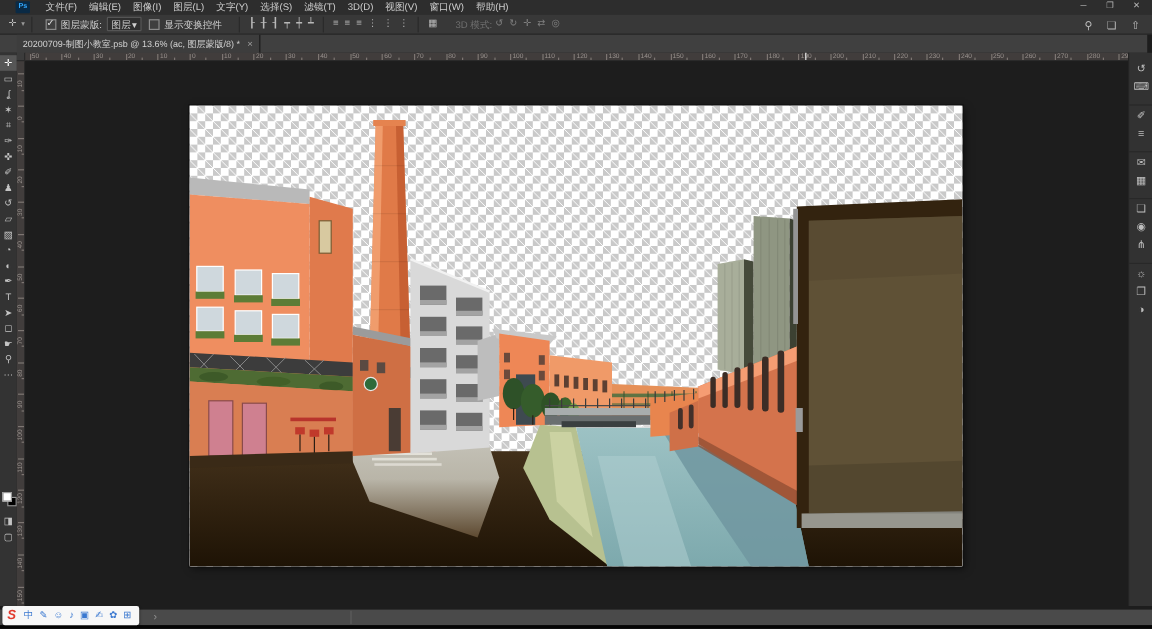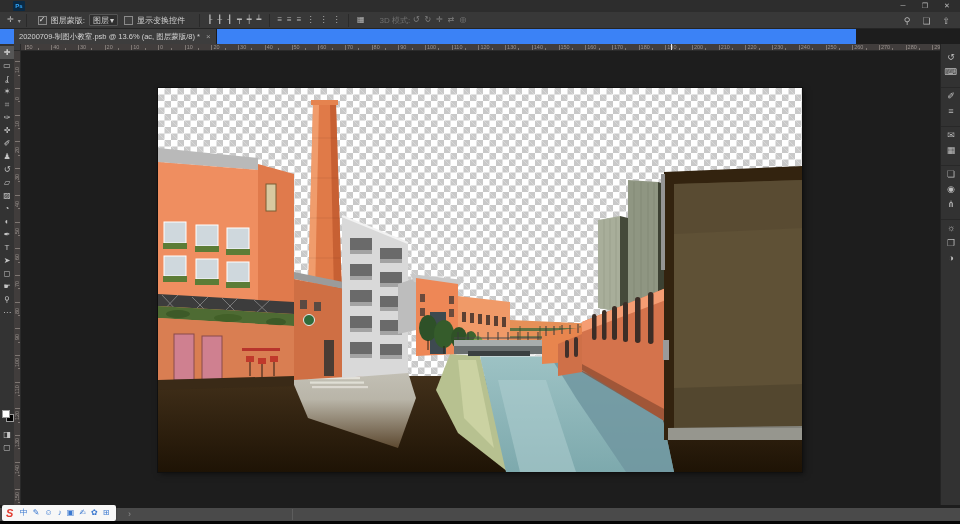--- a/index.html
+++ b/index.html
@@ -22,21 +22,21 @@
 .cb.checked::after{content:"✓";position:absolute;left:0;top:-2px;font-size:8px;color:#e0e0e0}
 .opt-label{font-size:8px;color:#cfcfcf;white-space:nowrap}
 .opt-label.dim{color:#6f6f6f}
 #auto-select-dd{margin-left:4px;height:12px;background:#2f2f2f;border:1px solid #555;border-radius:1px;display:flex;align-items:center;padding:0 3px}
 #auto-select-dd span{font-size:8px;color:#d0d0d0}
 .icon-row{display:flex}
 .icon-row .opt-ic{padding:0 2.5px}
 #ob-right{position:absolute;right:4px;top:12px;height:17px;display:flex;align-items:center}
 #ob-right .opt-ic{font-size:9px;padding:0 6px}
 
-#tabbar{left:0;top:29px;width:856px;height:15px;background:#3b82f6}
+#tabbar{left:0;top:29px;width:956px;height:15px;background:#404040}
 #doc-tab{position:absolute;left:14px;top:0;height:15px;background:#3d3d3d;display:flex;align-items:center;padding:0 5px;border-right:1px solid #1c1c1c}
 #doc-tab .title{font-size:7.5px;color:#d2d2d2;white-space:nowrap}
 #tab-close{font-size:8px;color:#9a9a9a;margin-left:6px}
 
 #leftbar{left:0;top:44px;width:14px;height:461px;background:#333}
 .tool{width:14px;height:13px;font-size:8px;color:#c4c4c4;text-align:center;line-height:13px;cursor:default}
 .tool.sel{background:#565656;color:#fff}
 #color-widget{left:2px;top:366px;width:12px;height:12px}
 #fg-swatch{position:absolute;left:0;top:0;width:8px;height:8px;background:#fff;border:1px solid #9a9a9a;z-index:2}
 #bg-swatch{position:absolute;left:4px;top:4px;width:8px;height:8px;background:#000;border:1px solid #9a9a9a}
@@ -66,20 +66,33 @@
 #ime-bar{left:2px;top:505px;height:16px;background:#f7f7f7;border-radius:2px;display:flex;align-items:center;padding:0 4px;box-shadow:0 1px 2px rgba(0,0,0,.4)}
 #ime-logo{color:#e23a2e;font-weight:bold;font-style:italic;font-size:11px;margin-right:4px}
 .ime-ic{color:#3a78d0;font-size:8px;padding:0 2.5px;line-height:16px}
 #taskbar-chevron{left:128px;top:508px;font-size:9px;color:#8f8f8f;line-height:13px}
 </style>
 </head>
 <body>
 
 <div id="menubar" class="abs">
   <div id="ps-logo">Ps</div>
+  <div id="menu-items">
+      <div class="menu-item">文件(F)</div>
+      <div class="menu-item">编辑(E)</div>
+      <div class="menu-item">图像(I)</div>
+      <div class="menu-item">图层(L)</div>
+      <div class="menu-item">文字(Y)</div>
+      <div class="menu-item">选择(S)</div>
+      <div class="menu-item">滤镜(T)</div>
+      <div class="menu-item">3D(D)</div>
+      <div class="menu-item">视图(V)</div>
+      <div class="menu-item">窗口(W)</div>
+      <div class="menu-item">帮助(H)</div>
+    </div>
   <div id="win-controls">
       <div class="win-btn">─</div>
       <div class="win-btn">❐</div>
       <div class="win-btn">✕</div>
     </div>
 </div>
 
 <div id="optionsbar" class="abs">
   <span class="opt-ic" style="margin-left:4px">✛</span>
   <span class="caret">▾</span>

